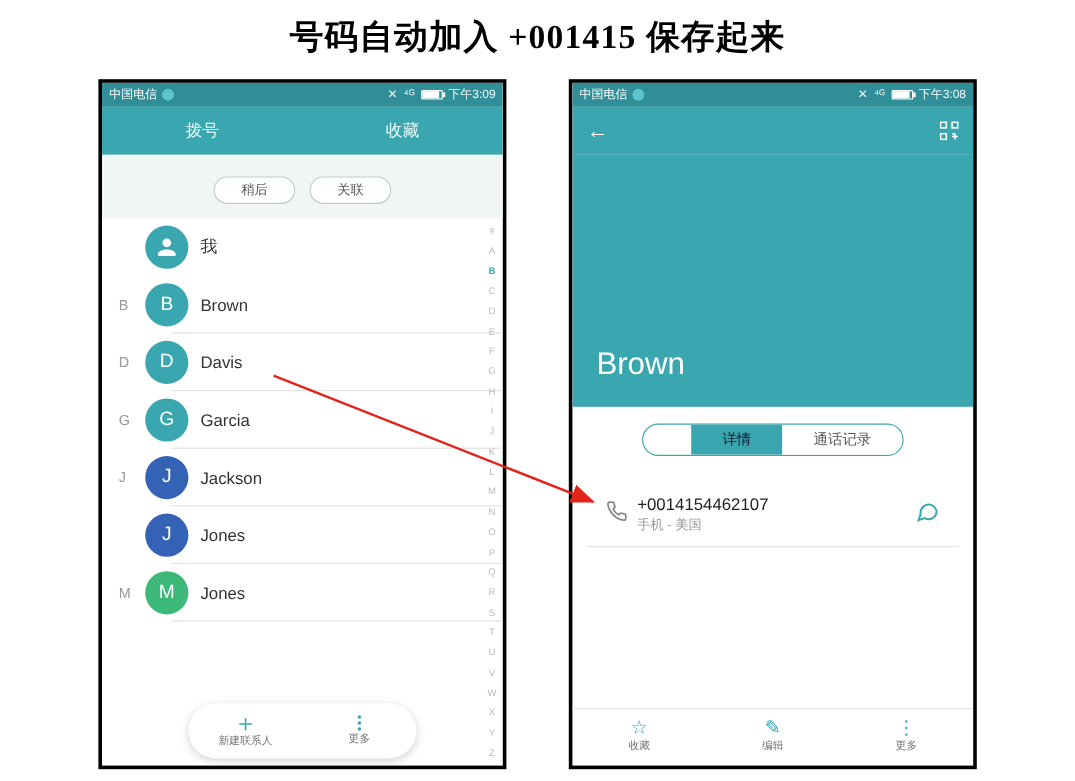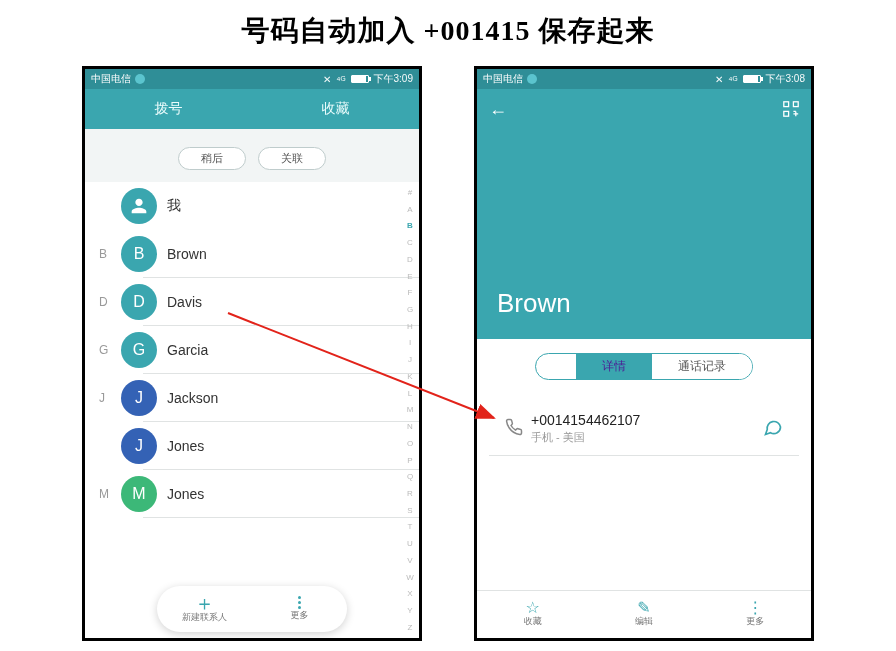--- a/index.html
+++ b/index.html
@@ -58,21 +58,21 @@
   
   .detail-head{height:40px;background:var(--teal);display:flex;align-items:center;padding:0 12px;}
   .detail-head .back{color:#fff;font-size:18px;}
   .detail-head .sp{flex:1;}
   .qr{width:16px;height:16px;}
   .hero{height:210px;background:var(--teal);display:flex;align-items:flex-end;padding:0 20px 20px;}
   .hero-name{color:#fff;font-size:26px;font-weight:300;}
   .seg-wrap{display:flex;justify-content:center;padding:14px 0 10px;}
   .seg{display:flex;border:1px solid var(--teal);border-radius:14px;overflow:hidden;}
   .seg>div{padding:4px 26px;font-size:12px;}
-  .seg .on{background:var(--teal);color:#4c1d95;margin-left:40px;}
+  .seg .on{background:var(--teal);color:#0f172a;margin-left:40px;}
   .seg .off{color:#555;background:#fff;}
   .d-row{display:flex;align-items:center;padding:10px 16px;border-bottom:1px solid var(--border);margin:12px 12px;}
   .d-row .ic{width:26px;color:#888;}
   .d-row .txt{flex:1;}
   .d-row .l1{font-size:14px;color:#222;}
   .d-row .l2{font-size:11px;color:#999;margin-top:2px;}
   .d-row .act{color:var(--teal);}
   .d-row .chev{color:#ccc;}
   .bottom-bar{margin-top:auto;border-top:1px solid var(--border);display:flex;height:48px;}
   .bottom-bar>div{flex:1;display:flex;flex-direction:column;align-items:center;justify-content:center;font-size:9px;color:#777;}

